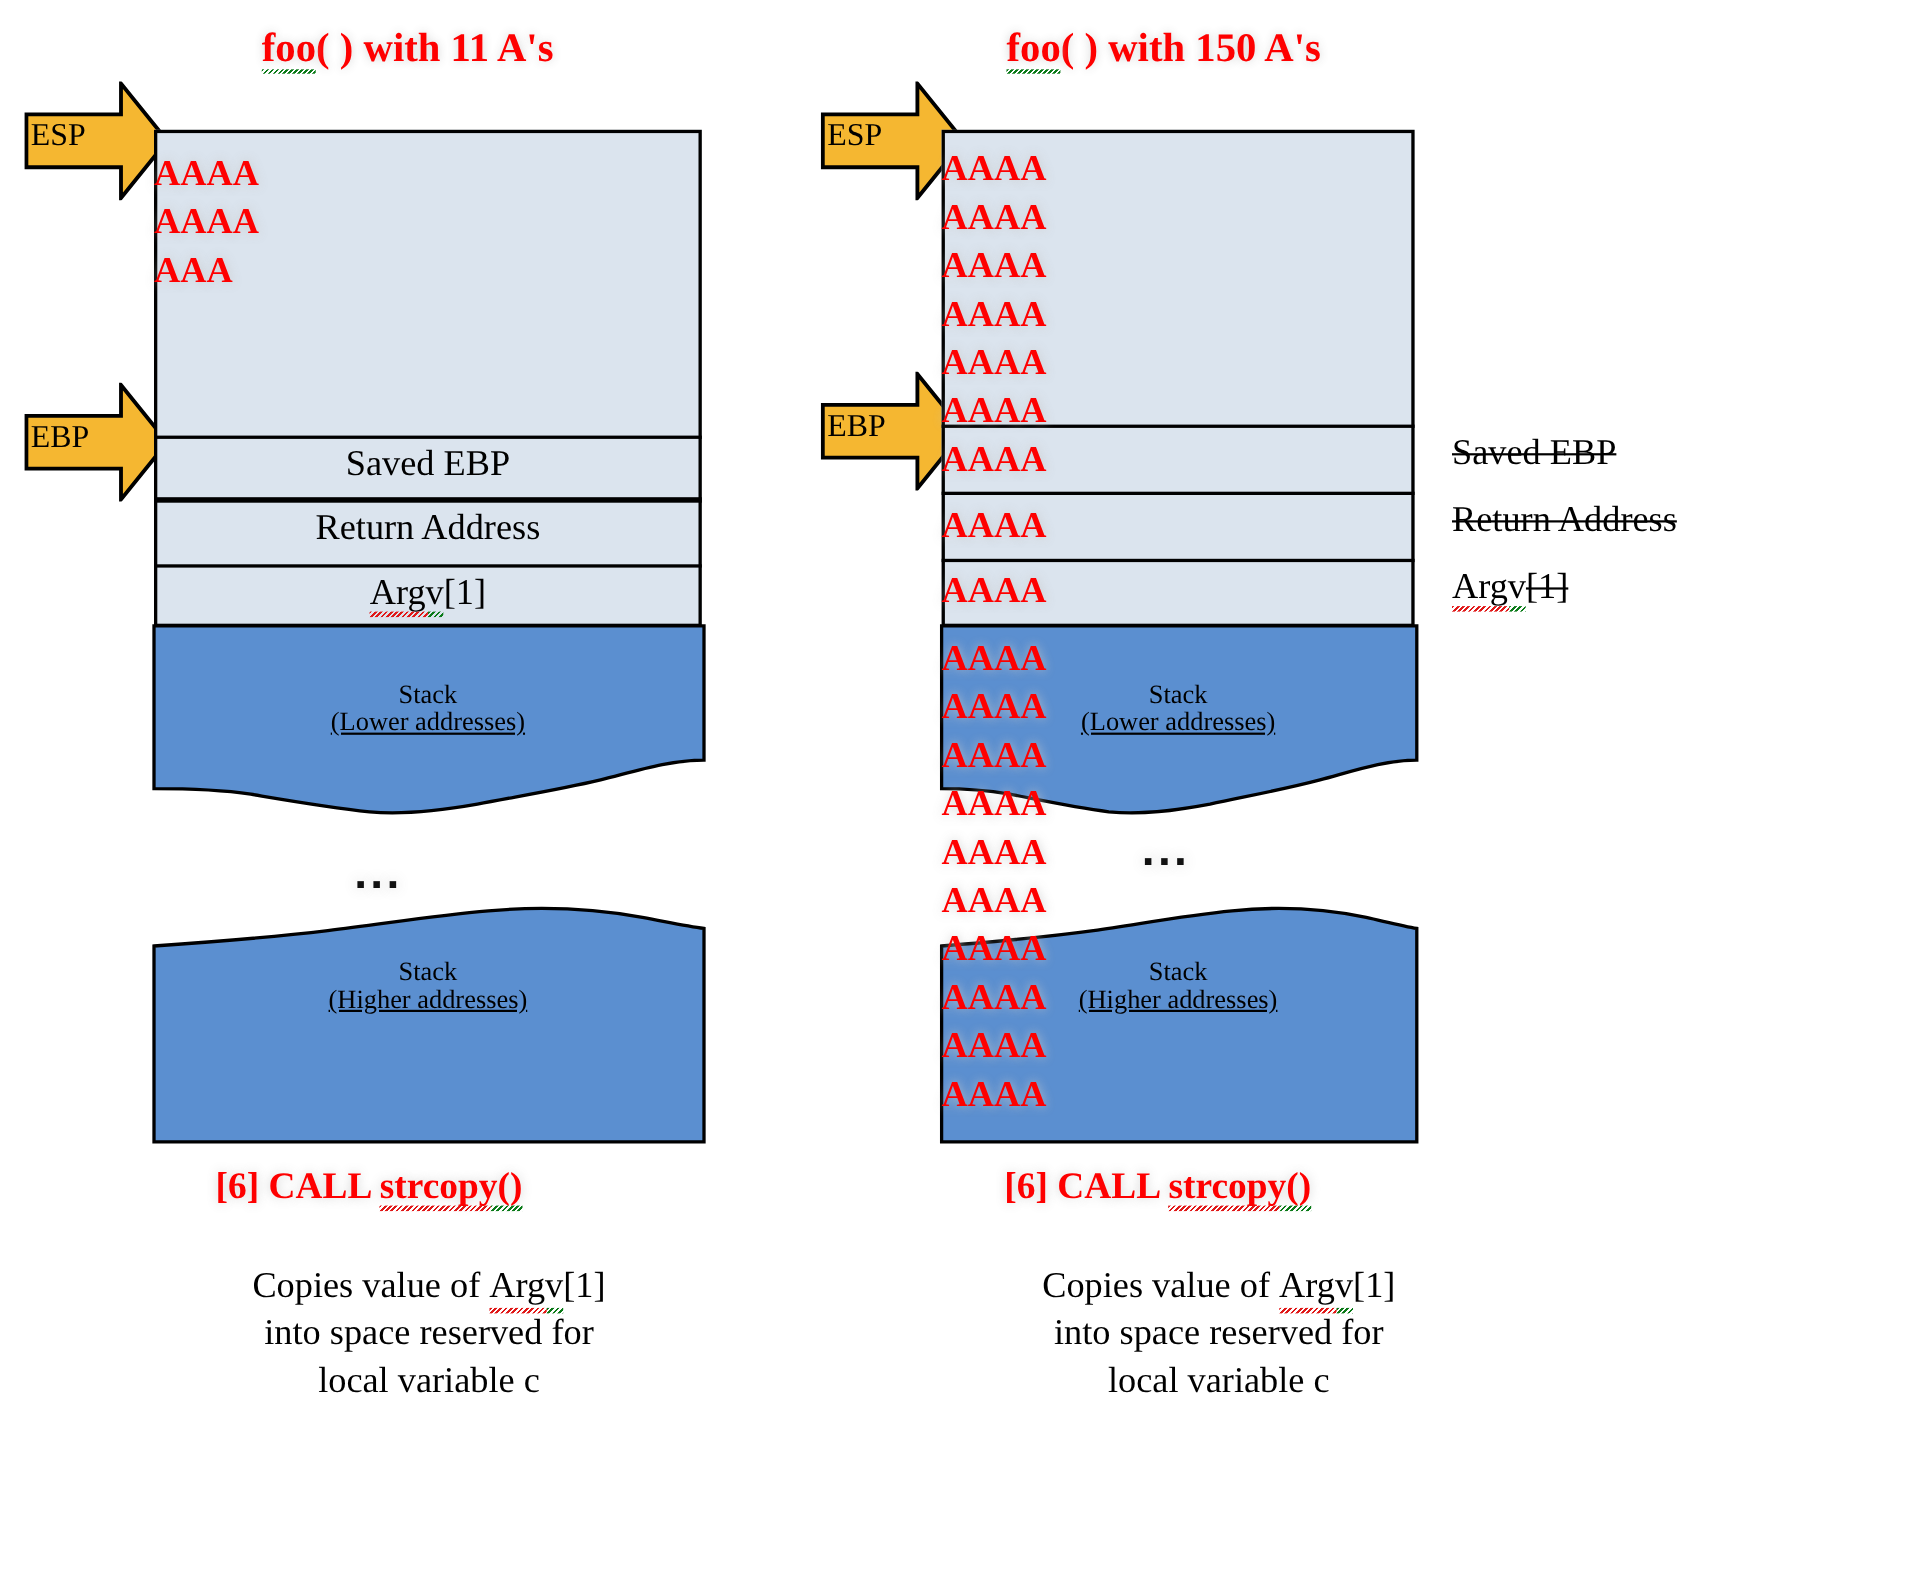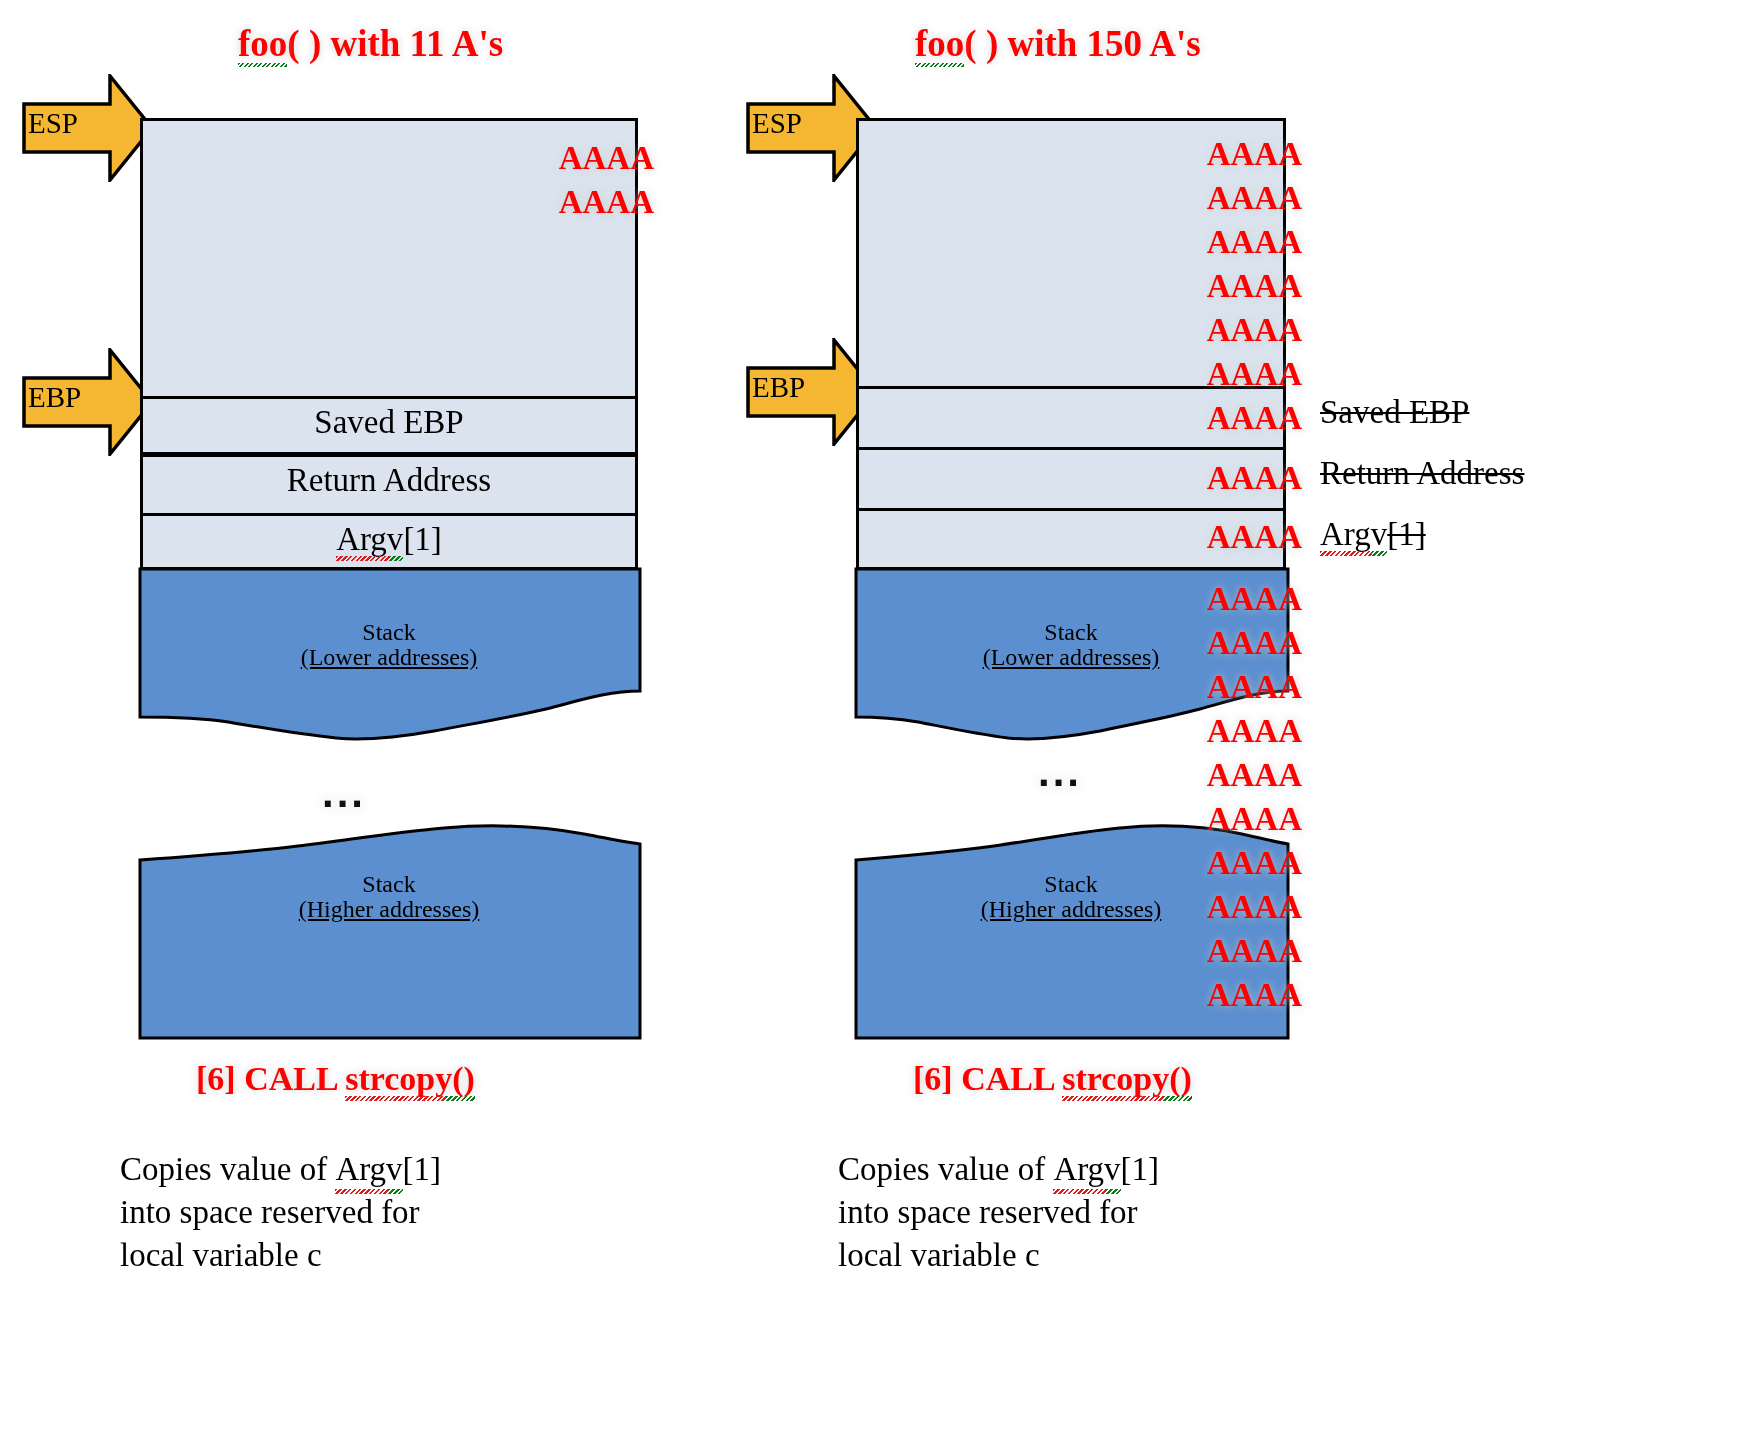--- a/index.html
+++ b/index.html
@@ -106,23 +106,22 @@
     font-family: "Liberation Sans", sans-serif;
   }
 
   
   .a-line {
     position: absolute;
     font-size: 33px;
     font-weight: bold;
     color: #fe0000;
     white-space: nowrap;
-    text-align: right;
+    text-align: left;
     text-shadow: 0 0 10px rgba(200,200,200,0.85);
-    margin-left: 16px;
   }
 
   
   .annot {
     position: absolute;
     font-size: 33px;
     color: #000;
     white-space: nowrap;
     text-decoration: line-through;
     text-decoration-thickness: 2px;
@@ -134,21 +133,21 @@
     font-size: 34px;
     font-weight: bold;
     color: #fe0000;
     white-space: nowrap;
     text-shadow: 0 0 10px rgba(205,205,205,0.9);
   }
   .caption-body {
     position: absolute;
     font-size: 33px;
     color: #000;
-    text-align: left;
+    text-align: center;
     line-height: 1.30;
   }
 </style>
 </head>
 <body>
 
 <div class="col" id="col-left">
 
   <div class="title" style="left:238px; top:22px;">
     <span class="sq-green">foo</span><span>( ) with 11 A's</span>
@@ -165,20 +164,21 @@
     <svg width="132" height="108" viewBox="0 0 132 108">
       <path d="M2,30 L88,30 L88,2 L130,54 L88,106 L88,78 L2,78 Z" fill="#f5b731" stroke="#000" stroke-width="3.5" stroke-linejoin="miter"></path>
     </svg>
     <span class="reg-label">EBP</span>
   </div>
 
   <div class="frame" style="left:140px; top:118px; width:498px; height:452px;"></div>
 
   <div class="a-line" style="left:140px; top:140px; width:498px;">AAAA</div>
   <div class="a-line" style="left:140px; top:184px; width:498px;">AAAA</div>
+  <div class="a-line" style="left:140px; top:228px; width:498px;">AAA</div>
 
   <div class="divider" style="left:140px; top:396px; width:498px;"></div>
   <div class="divider thick" style="left:140px; top:452px; width:498px;"></div>
   <div class="divider" style="left:140px; top:513px; width:498px;"></div>
 
   <div class="slot-label" style="left:140px; top:404px; width:498px;">Saved EBP</div>
   <div class="slot-label" style="left:140px; top:462px; width:498px;">Return Address</div>
   <div class="slot-label" style="left:140px; top:521px; width:498px;">
     <span class="sq-redgreen">Argv</span><span>[1]</span>
   </div>

